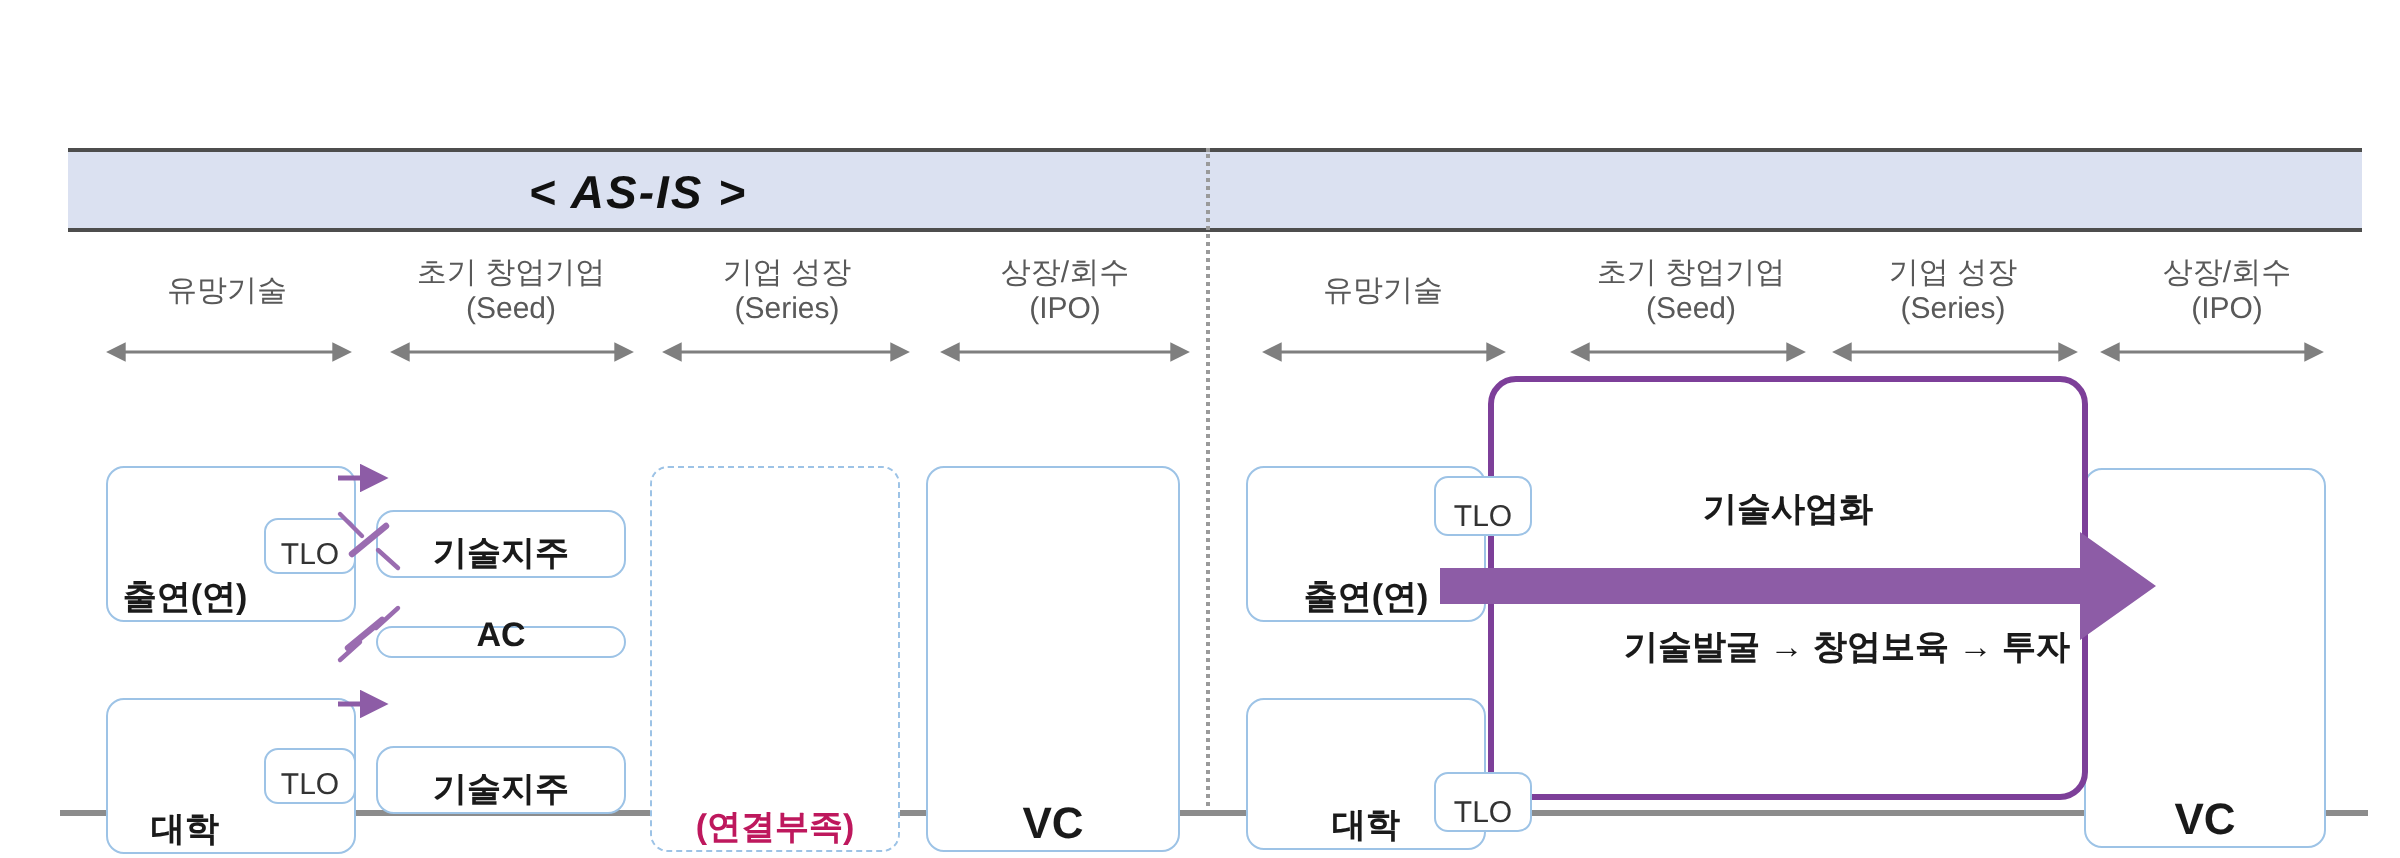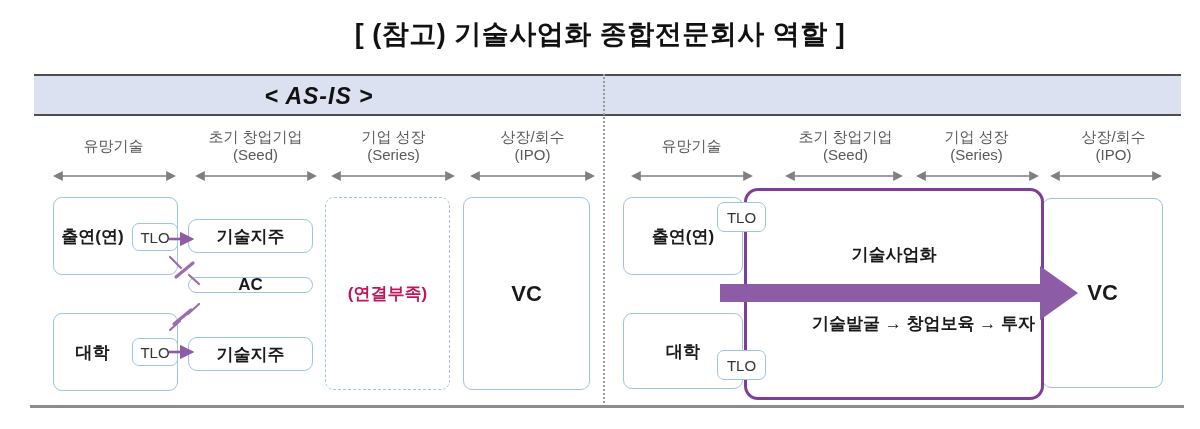--- a/index.html
+++ b/index.html
@@ -11,36 +11,35 @@
         background:#dbe1f1;border-top:2px solid #4d4d4d;border-bottom:2px solid #4d4d4d;}
   .panel-title{position:absolute;top:82px;height:28px;line-height:28px;text-align:center;
         font-size:23px;font-weight:bold;color:#111;letter-spacing:1px;font-style:italic;}
   .divider{position:absolute;left:603px;top:74px;height:333px;width:0;
         border-left:2px dotted #9a9a9a;}
   .bottomline{position:absolute;left:30px;top:405px;width:1154px;height:0;
         border-top:3px solid #8c8c8c;}
   .colhead{position:absolute;top:124px;height:44px;display:flex;flex-direction:column;
         justify-content:center;text-align:center;color:#595959;font-size:15px;line-height:1.18;}
   .bx{position:absolute;background:#fff;border:1.6px solid #9dc3e6;border-radius:9px;
-        display:flex;align-items:center;justify-content:center;
-        font-size:17px;font-weight:bold;color:#1a1a1a;box-sizing:border-box;z-index:2;}
+        display:flex;align-items:flex-end;justify-content:center;
+        font-size:17px;font-weight:bold;color:#1a1a1a;box-sizing:border-box;z-index:2;margin-top:36px;}
   .tlo{font-size:15px;font-weight:normal;color:#333;border-radius:7px;z-index:4;}
   .dotted{border-style:dashed;border-width:1.6px;color:#be185d;z-index:1;}
   .vcbox{z-index:1;font-size:22px;}
   .purplebox{position:absolute;border:3px solid #7d3f99;border-radius:14px;
         background:transparent;box-sizing:border-box;z-index:3;}
   .plabel{position:absolute;text-align:center;font-size:17px;font-weight:bold;color:#1a1a1a;z-index:3;}
   svg.overlay{position:absolute;left:0;top:0;z-index:6;pointer-events:none;}
 </style>
 </head>
 <body>
 
 <div class="stage">
 
-  <div class="title">[ (참고) 기술사업화 종합전문회사 역할 ]</div>
 
   <div class="band"></div>
   <div class="panel-title" style="left:34px;width:570px;">&lt; AS-IS &gt;</div>
   <div class="divider"></div>
   <div class="bottomline"></div>
 
   <div class="colhead" style="left:51px;width:125px;">
     <div>유망기술</div>
     <div></div>
   </div>

